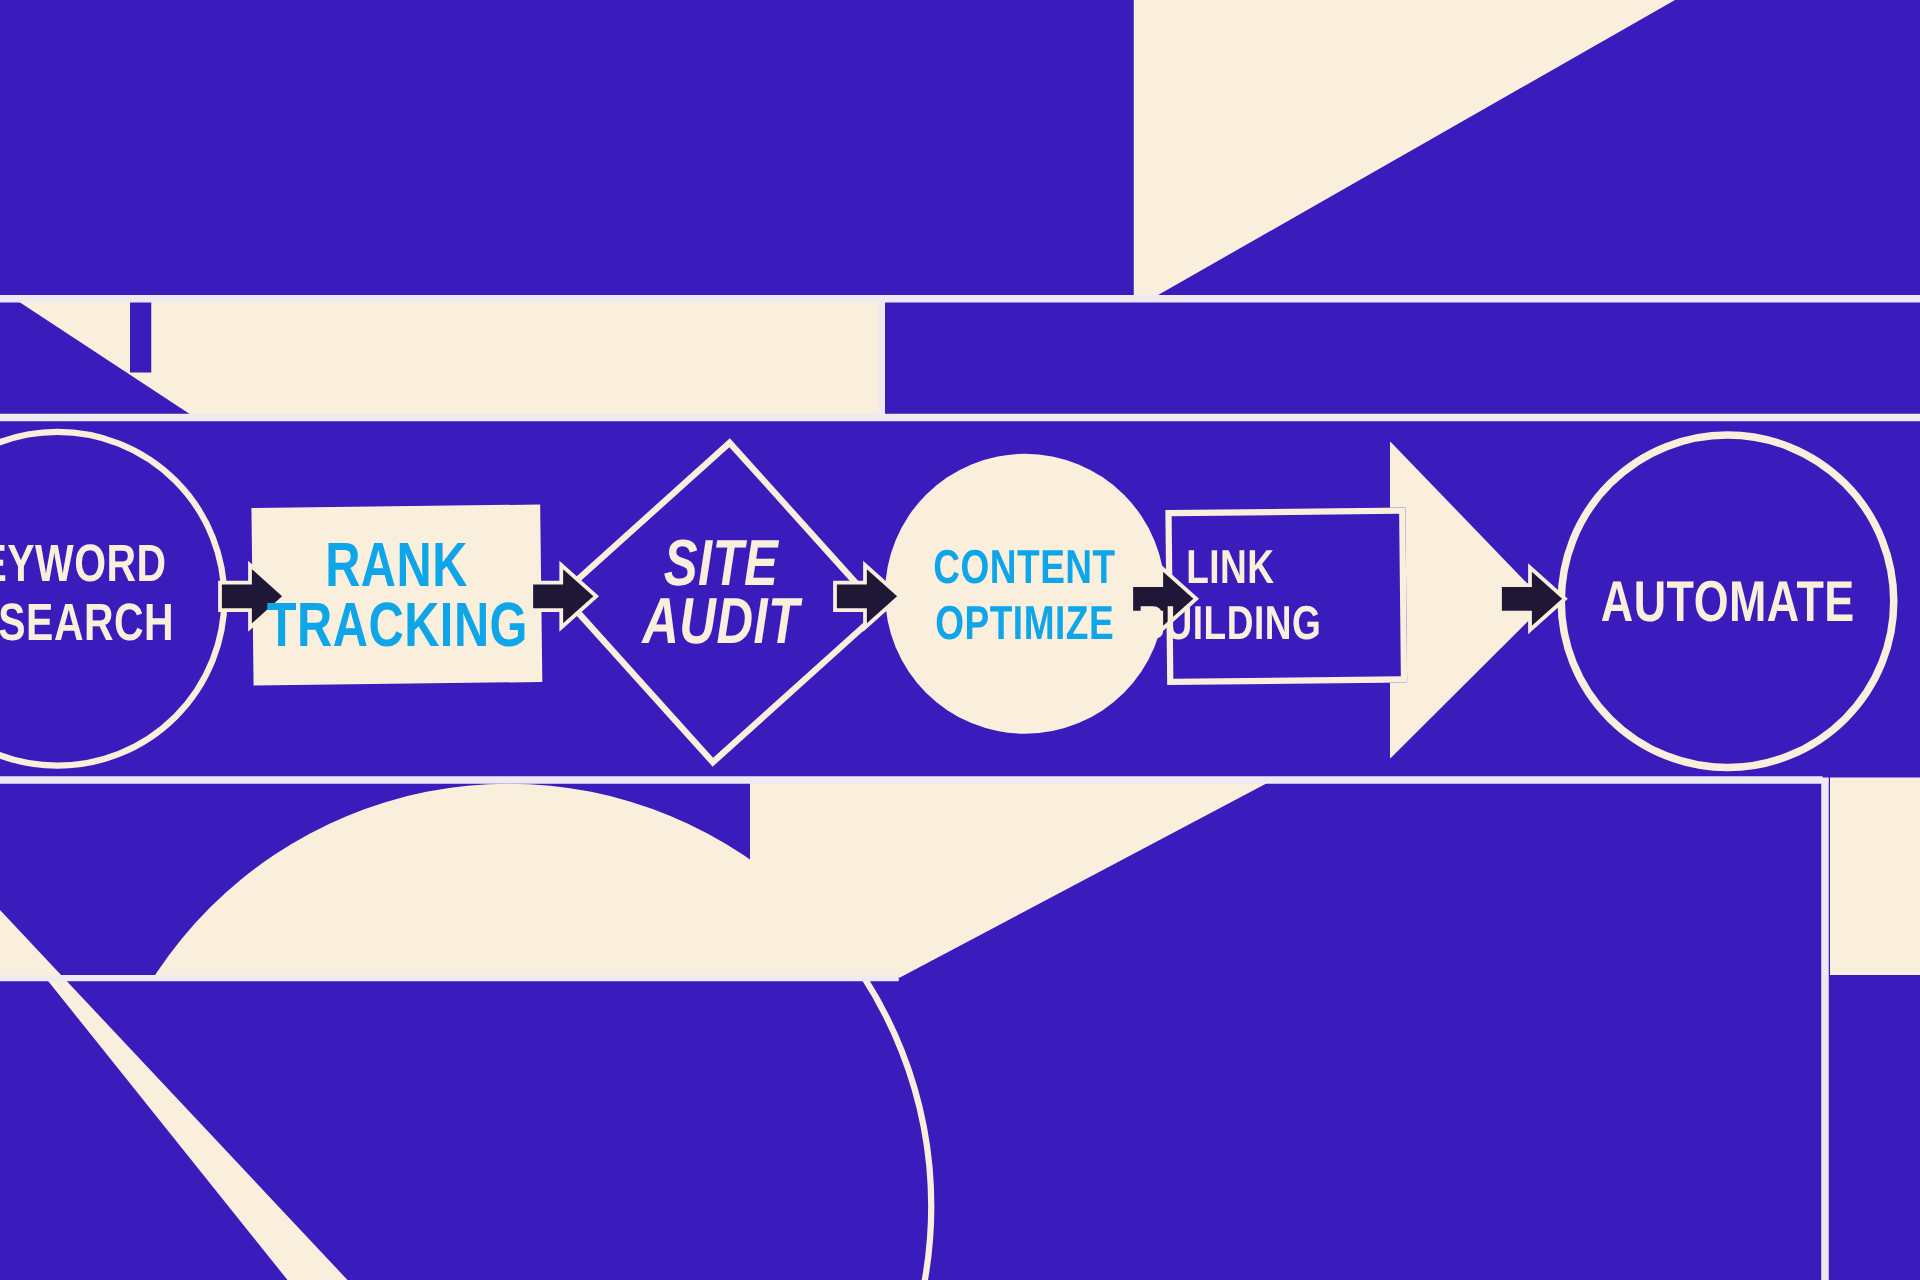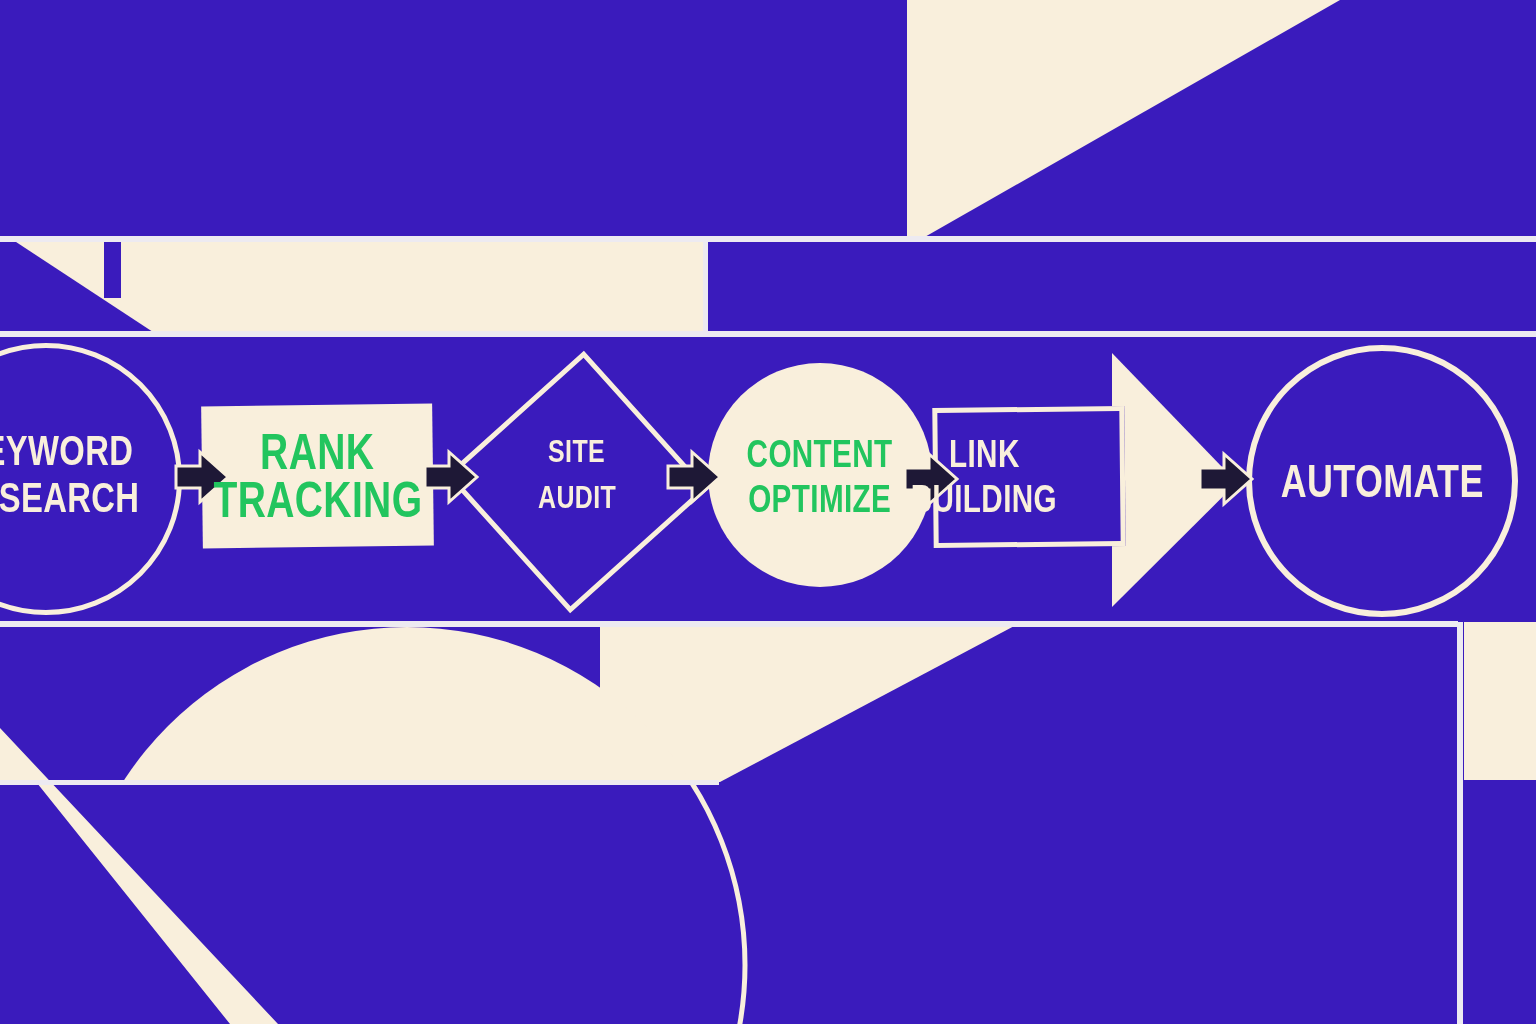--- a/index.html
+++ b/index.html
@@ -21,24 +21,24 @@
     position:absolute; background:#f9efdc;
     clip-path:polygon(0 0, 100% 51%, 0 100%);
   }
   .label {
     position:absolute; display:flex; flex-direction:column;
     align-items:center; justify-content:center; text-align:center;
     font-weight:700; z-index:30; pointer-events:none;
   }
   .label .ln { display:block; transform:scaleX(0.78); white-space:nowrap; letter-spacing:0.5px; }
   .t-cream  { color:#f9efdc; }
-  .t-purple { color:#22c55e; }
+  .t-purple { color:#0ea5e9; }
   .fs-42 { font-size:42px; line-height:47px; }
   .fs-50 { font-size:50px; line-height:48px; }
-  .fs-40 { font-size:32px; line-height:46px; }
+  .fs-40 { font-size:52px; line-height:46px;font-style:italic; }
   .fs-38 { font-size:38px; line-height:45px; }
   .fs-46 { font-size:46px; line-height:48px; }
   .z10 { z-index:10; } .z20 { z-index:20; }
 </style>
 </head>
 <body>
 
 <div class="canvas">
 
   <svg class="bg" viewBox="0 0 1536 1024" aria-hidden="true">

